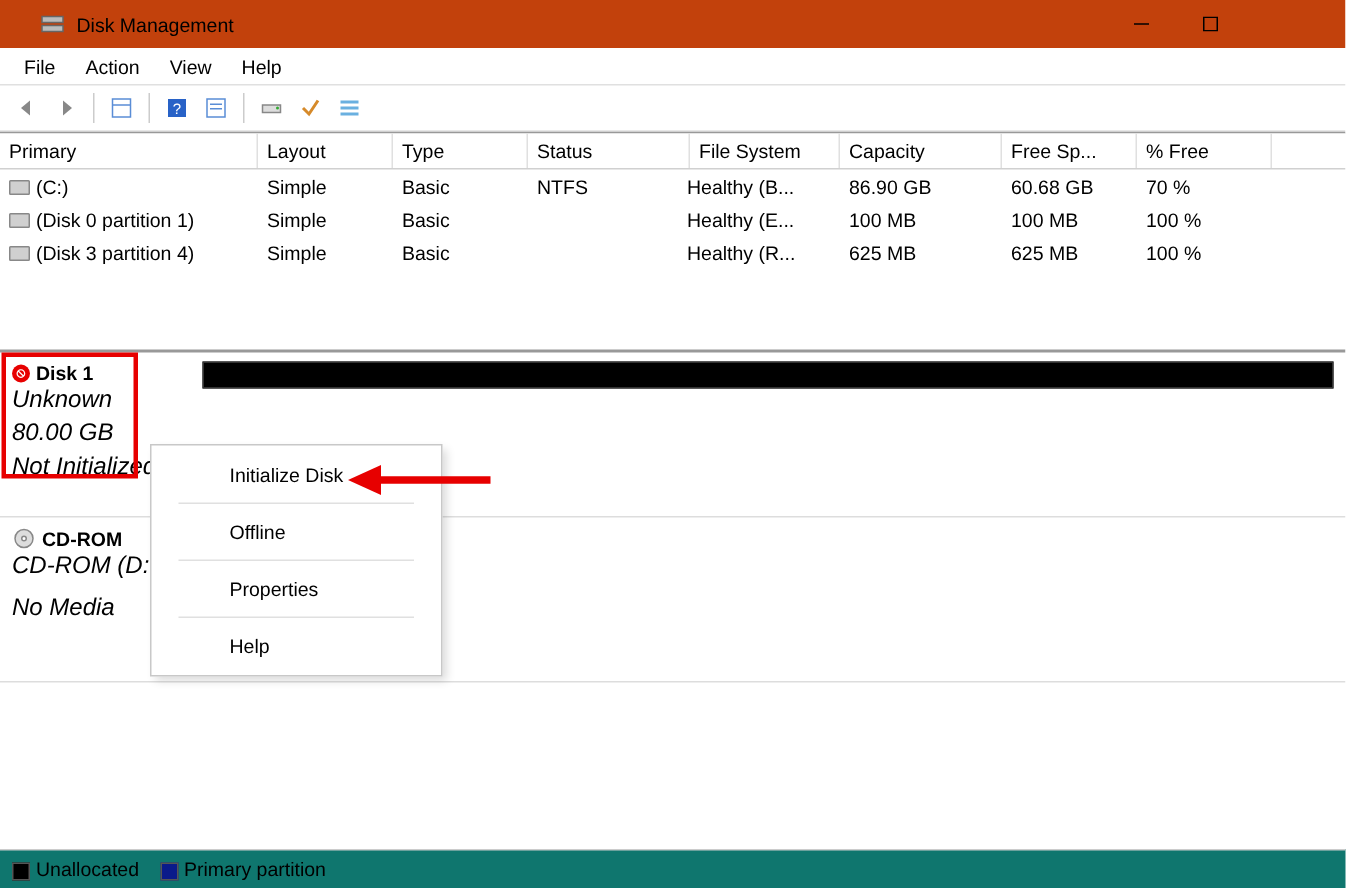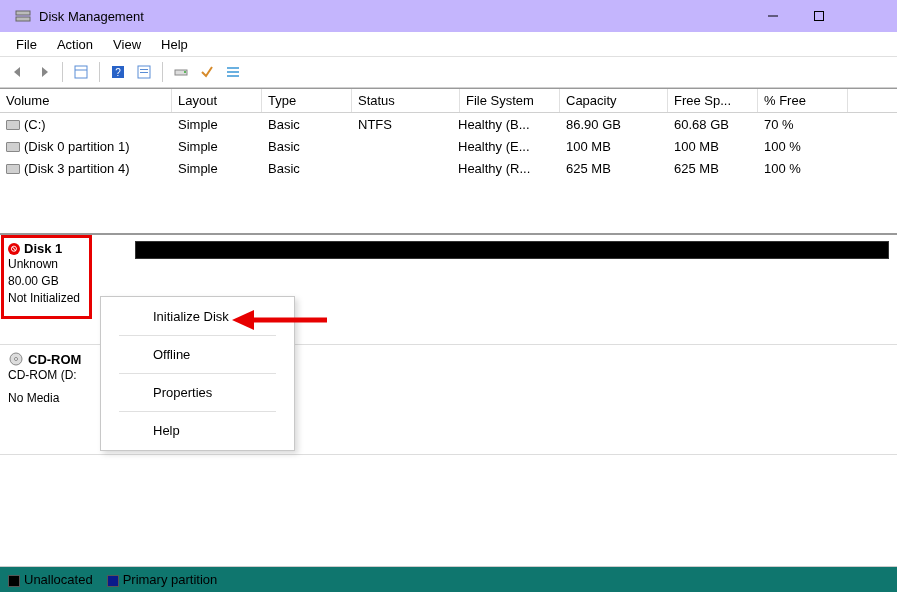--- a/index.html
+++ b/index.html
@@ -1,18 +1,18 @@
 <!DOCTYPE html>
 <html><head>
 <meta charset="utf-8">
 <style>
 * { box-sizing: border-box; margin: 0; padding: 0; font-family: 'Segoe UI', Tahoma, sans-serif; }
 body { width: 897px; height: 592px; background: #fff; font-size: 13px; color: #000; overflow: hidden; }
 
-.titlebar { display: flex; align-items: center; height: 32px; padding: 0 9px; background: #c4b5fd; }
+.titlebar { display: flex; align-items: center; height: 32px; padding: 0 21px; background: #c2410c; }
 .titlebar .app-icon { width: 16px; height: 16px; margin: 0 6px; display: inline-flex; }
 .titlebar .title { flex: 1; font-size: 13px; padding-left: 2px; }
 .win-controls { display: flex; }
 .win-btn { width: 46px; height: 32px; display: flex; align-items: center; justify-content: center; }
 .win-btn svg { width: 10px; height: 10px; }
 
 .menubar { display: flex; height: 24px; padding: 0 6px; align-items: center; }
 .menubar .item { padding: 2px 10px; font-size: 13px; }
 
 .toolbar { display: flex; align-items: center; height: 32px; padding: 2px 6px; border-top: 1px solid #e0e0e0; border-bottom: 1px solid #d0d0d0; gap: 2px; }
@@ -33,21 +33,21 @@
 .col-fs { width: 100px; }
 .col-status { width: 108px; }
 .col-capacity { width: 108px; }
 .col-free { width: 90px; }
 .col-pctfree { width: 90px; }
 
 .disk-area { border-top: 1px solid #999; }
 .disk-block { display: flex; border-bottom: 1px solid #ddd; }
 .disk-label { width: 135px; padding: 6px 8px; font-size: 13px; }
 .disk-label .name { font-weight: bold; display: flex; align-items: center; gap: 4px; }
-.disk-label .line { font-size: 12px; line-height: 1.4; }
+.disk-label .line { font-size: 16px; line-height: 1.4; font-style: italic; }
 .disk-graph { flex: 1; padding: 6px 8px 6px 0; }
 .graph-bar { height: 18px; background: #000; border: 1px solid #333; }
 .graph-body { height: 60px; }
 
 .disk1-box { position: relative; }
 .disk1-highlight { position: absolute; top: 0; left: 1px; width: 91px; height: 84px; border: 3px solid #e70000; }
 .disk1-err { width: 12px; height: 12px; border-radius: 50%; background: #e70000; display: inline-flex; align-items: center; justify-content: center; color: #fff; font-size: 9px; }
 
 .context-menu { position: absolute; left: 100px; top: 296px; width: 195px; background: #fff; border: 1px solid #c8c8c8; box-shadow: 3px 3px 6px rgba(0,0,0,0.15); padding: 4px 16px; }
 .context-menu .mi { padding: 8px 16px 8px 36px; font-size: 13px; }
@@ -143,21 +143,21 @@
       <svg width="16" height="16" viewBox="0 0 16 16">
         <rect x="2" y="3" width="12" height="2" fill="#6ab0e0"></rect>
         <rect x="2" y="7" width="12" height="2" fill="#6ab0e0"></rect>
         <rect x="2" y="11" width="12" height="2" fill="#6ab0e0"></rect>
       </svg>
     </div>
 </div>
 
 <div class="volume-table">
   <div class="volume-header">
-    <div class="col col-volume">Volume</div>
+    <div class="col col-volume">Primary</div>
     <div class="col col-layout">Layout</div>
     <div class="col col-type">Type</div>
     <div class="col col-status">Status</div>
     <div class="col col-fs">File System</div>
     <div class="col col-capacity">Capacity</div>
     <div class="col col-free">Free Sp...</div>
     <div class="col col-pctfree">% Free</div>
   </div>
   <div class="volume-rows">
     <div class="volume-row">

